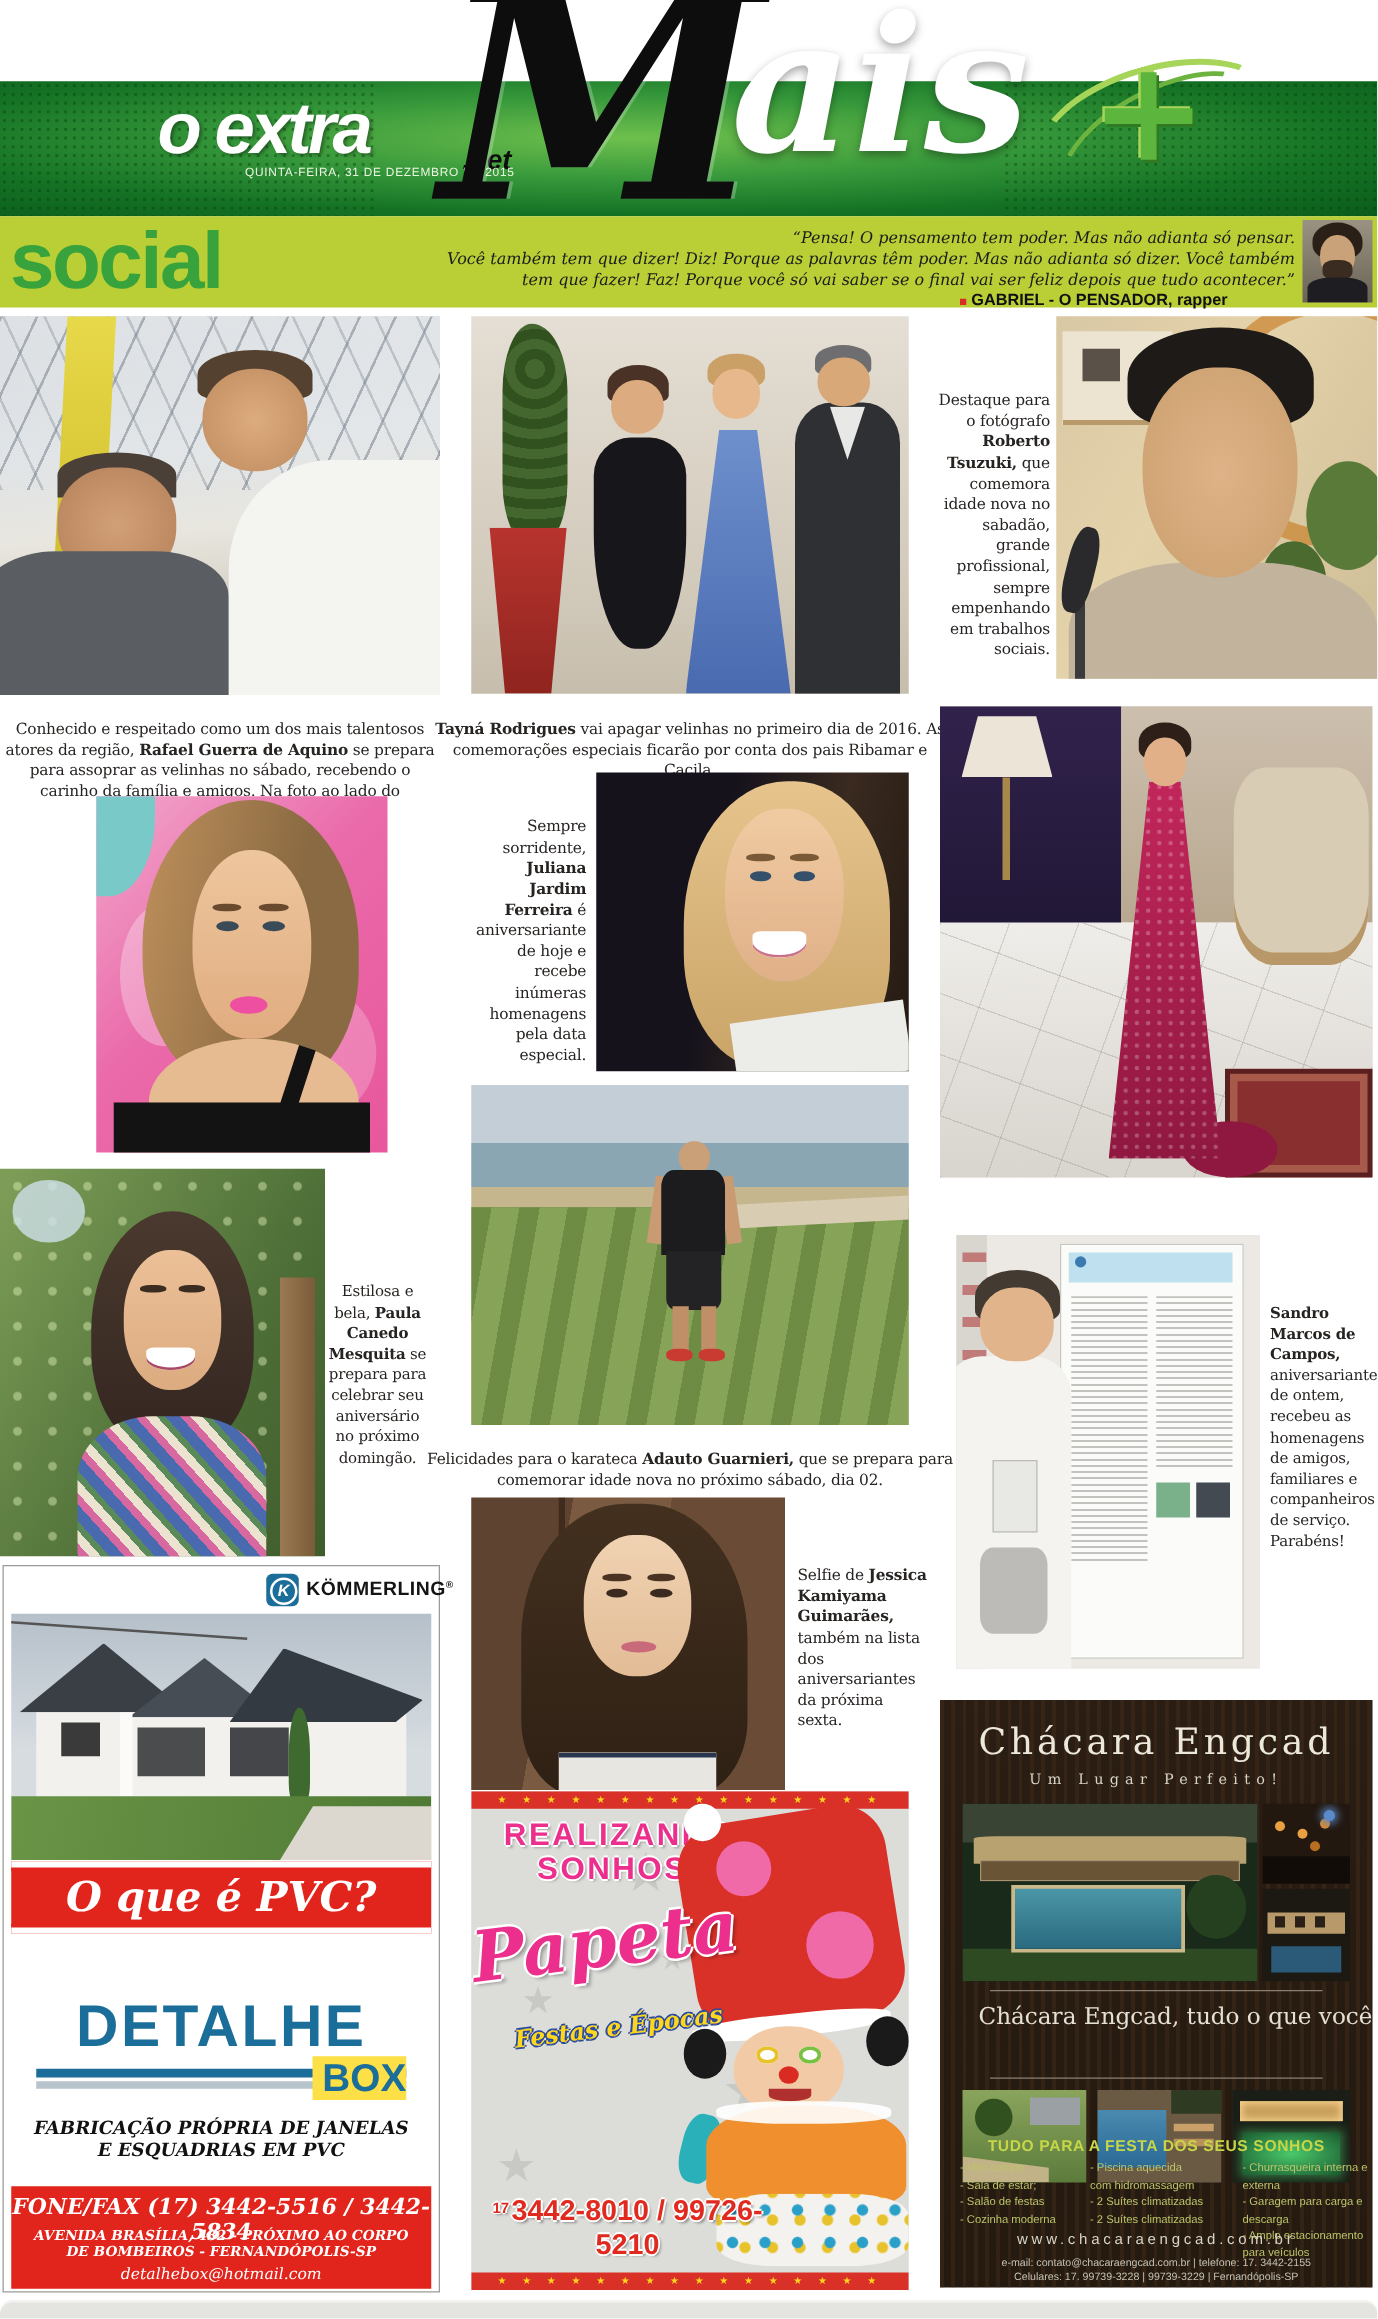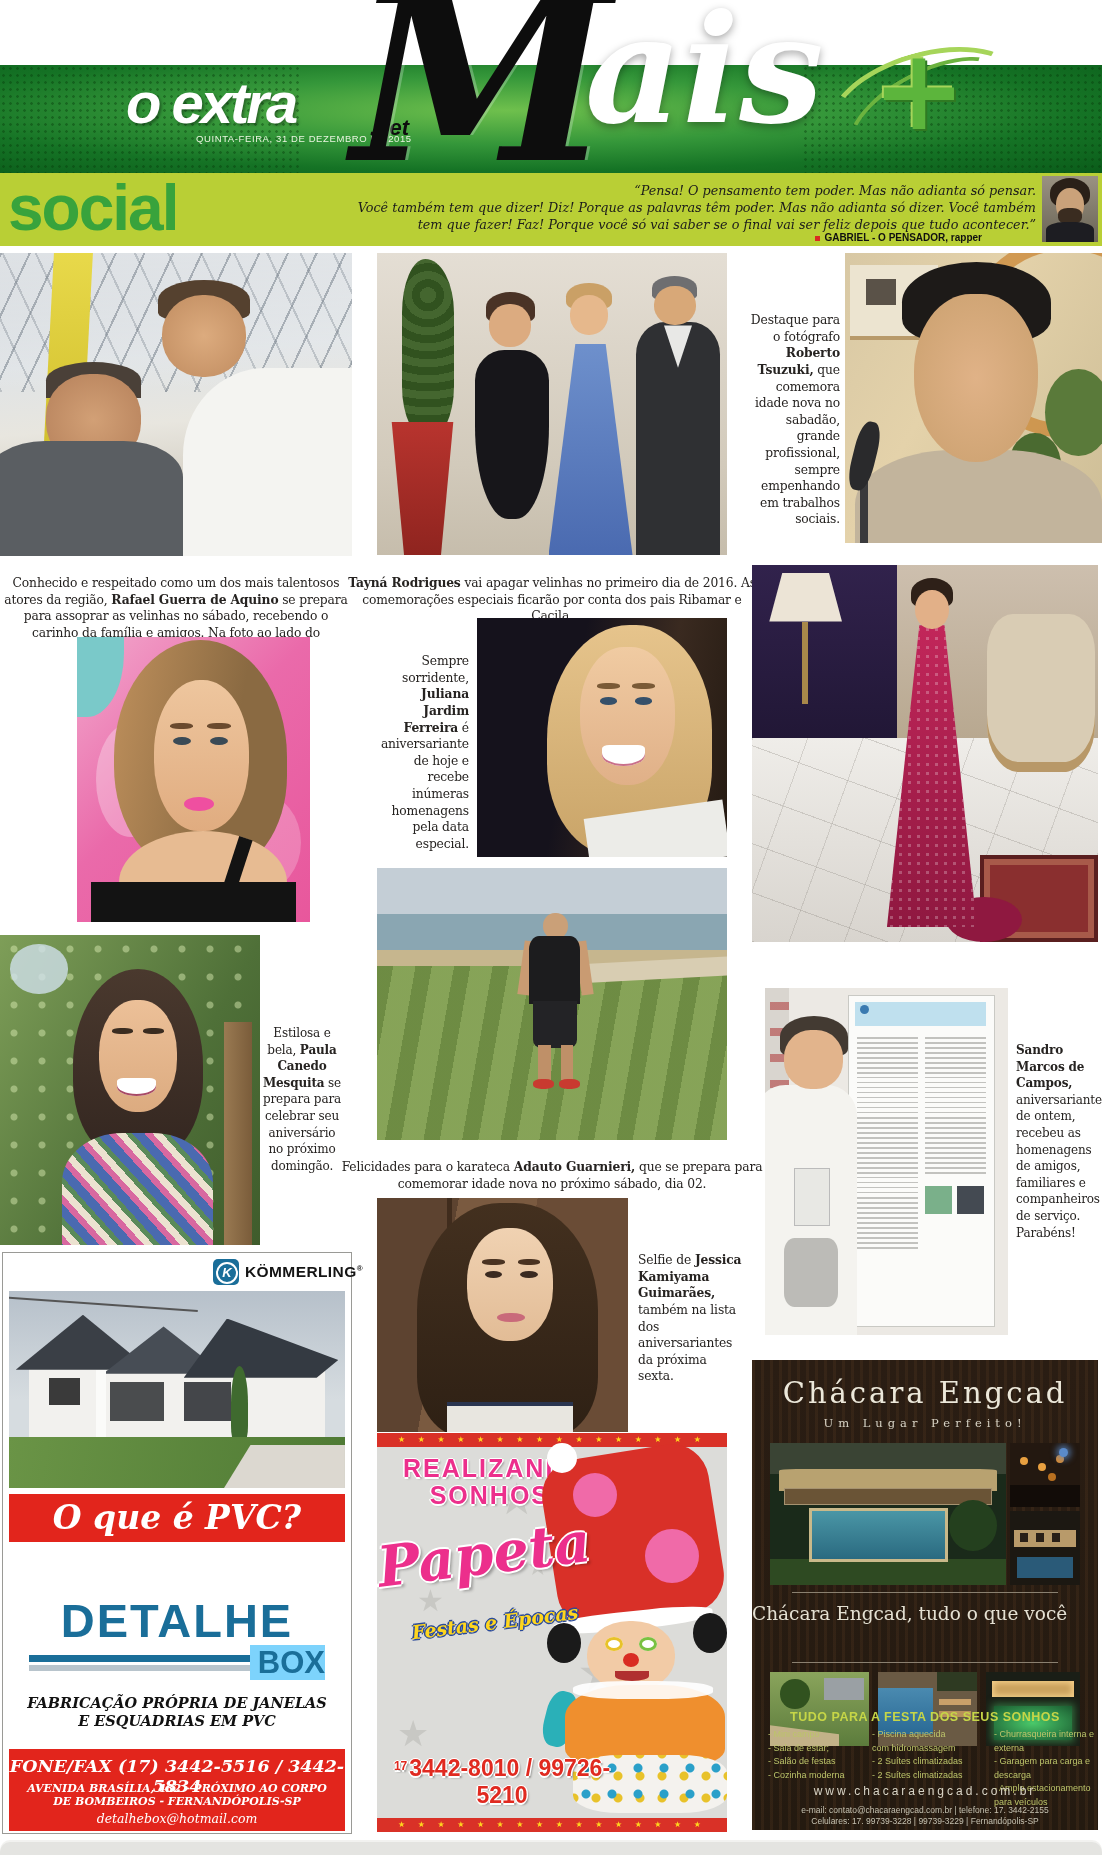--- a/index.html
+++ b/index.html
@@ -32,21 +32,21 @@
   .sw2{position:absolute;left:840px;top:70px;width:170px;height:80px;border:4px solid transparent;
     border-top:4px solid #6cb33f;border-radius:50%;transform:rotate(-28deg);z-index:5;}
 
   
   .strip{position:absolute;left:0;top:173px;width:1102px;height:73px;background:#b9cf35;}
   .social{position:absolute;left:8px;top:176px;font-family:"Liberation Sans",sans-serif;
     font-weight:900;font-size:64px;line-height:1;letter-spacing:-2px;color:#38a33c;z-index:7;}
   .quote{position:absolute;right:66px;top:182px;width:690px;text-align:right;font-style:italic;
     font-size:12.8px;line-height:17px;color:#1b1b1b;z-index:7;}
   .attrib{position:absolute;right:120px;top:232px;font-family:"Liberation Sans",sans-serif;
-    font-size:10px;font-weight:bold;color:#101010;z-index:7;}
+    font-size:13px;font-weight:bold;color:#101010;z-index:7;}
   .attrib .bullet{display:inline-block;width:5px;height:5px;background:#d92b22;margin-right:4px;}
   .portrait{position:absolute;left:1042px;top:176px;width:56px;height:66px;
     background:linear-gradient(#9a9282,#6a6456);overflow:hidden;z-index:7;}
   .portrait .hair{position:absolute;left:8px;top:2px;width:40px;height:30px;border-radius:50% 50% 40% 40%;background:#2a2018;}
   .portrait .face{position:absolute;left:14px;top:12px;width:28px;height:34px;border-radius:48%;background:#caa27a;}
   .portrait .beard{position:absolute;left:16px;top:32px;width:24px;height:16px;border-radius:40%;background:#3a2c20;}
   .portrait .suit{position:absolute;left:4px;top:46px;width:48px;height:20px;background:#1d1d22;border-radius:40% 40% 0 0;}
 
   
   .cap{position:absolute;font-size:12.3px;line-height:16.6px;letter-spacing:-.15px;color:#262321;}
@@ -248,21 +248,21 @@
   .pvc-band span{display:block;text-align:center;font-style:italic;font-weight:bold;font-size:33px;
     line-height:58px;color:#fff;}
   .janelas{left:6px;top:300px;width:336px;text-align:center;font-style:italic;font-weight:bold;
     font-size:25px;color:#111;}
   .detalhe{left:6px;top:344px;width:336px;text-align:center;font-family:"Liberation Sans",sans-serif;
     font-weight:900;font-size:47px;letter-spacing:2px;color:#1a6e99;line-height:1;}
   .stripe-b{left:26px;top:402px;width:296px;height:7px;background:#1a6e99;}
   .stripe-g{left:26px;top:412px;width:296px;height:6px;background:#b8c4cc;}
   .boxw{left:0;top:394px;width:322px;text-align:right;font-family:"Liberation Sans",sans-serif;
     font-weight:900;font-size:31px;color:#1a6e99;line-height:1;z-index:3;}
-  .boxw span{background:#7dd3fc;padding-left:8px;}
+  .boxw span{background:#fde047;padding-left:8px;}
   .fab{left:6px;top:441px;width:336px;text-align:center;font-style:italic;font-weight:bold;
     font-size:14.5px;line-height:18px;color:#111;}
   .ad1-foot{left:6px;top:496px;width:336px;height:82px;background:#e2251c;color:#fff;text-align:center;}
   .ad1-fone{position:absolute;left:0;top:7px;width:100%;font-style:italic;font-weight:bold;font-size:17.5px;}
   .ad1-addr{position:absolute;left:0;top:33px;width:100%;font-style:italic;font-weight:bold;
     font-size:11px;line-height:13px;}
   .ad1-mail{position:absolute;left:0;top:62px;width:100%;font-style:italic;font-size:12.5px;}
 
   
   .ad2{left:377px;top:1433px;width:350px;height:399px;background:#dcdcd9;overflow:hidden;}
@@ -330,21 +330,21 @@
   .chp-s1{left:258px;top:83px;width:70px;height:64px;background:#231810;}
   .s1-l1{left:14%;top:22%;width:8px;height:8px;border-radius:50%;background:#e8a040;box-shadow:18px 6px 0 #e8a040,36px -2px 0 #d98a30,28px 16px 0 #b87020;}
   .s1-tab{left:0;top:66%;width:100%;height:34%;background:#120c08;}
   .s1-star{left:70%;top:8%;width:9px;height:9px;border-radius:50%;background:#5a8ac9;box-shadow:0 0 6px 3px rgba(90,138,201,.7);}
   .chp-s2{left:258px;top:151px;width:70px;height:74px;background:#1c1812;}
   .s2-house{left:6%;top:26%;width:88%;height:22%;background:#b89a6a;}
   .s2-win{left:14%;top:30%;width:12%;height:12%;background:#2a2018;box-shadow:16px 0 0 #2a2018,32px 0 0 #2a2018;}
   .s2-pool{left:10%;top:62%;width:80%;height:28%;background:#2a5a78;}
   .ch-div1{position:absolute;left:40px;top:232px;width:266px;height:1px;background:#8a8070;}
   .ch-div2{position:absolute;left:40px;top:302px;width:266px;height:1px;background:#8a8070;}
-  .ch-tag{position:absolute;left:0;top:240px;width:100%;text-align:left;font-size:18.5px;
+  .ch-tag{position:absolute;left:0;top:240px;width:100%;text-align:right;font-size:18.5px;
     line-height:27px;color:#e4e0d2;}
   .chp-r1{left:18px;top:312px;width:99px;height:74px;background:linear-gradient(#8aa45c,#5c7c3c);}
   .r1-bld{left:55%;top:8%;width:40%;height:30%;background:#9aa0a4;}
   .r1-palm{left:10%;top:10%;width:30%;height:40%;border-radius:50%;background:#31521f;}
   .r1-path{left:0;top:60%;width:70%;height:40%;background:#c2b288;clip-path:polygon(0 30%,100% 60%,100% 100%,0 100%);}
   .chp-r2{left:126px;top:312px;width:99px;height:74px;background:#6a5a44;}
   .r2-pool{left:0;top:22%;width:56%;height:62%;background:linear-gradient(#4a8ab0,#2a6a95);}
   .r2-lng{left:62%;top:36%;width:32%;height:8%;background:#c9a06a;box-shadow:0 12px 0 #b8905a;}
   .r2-plant{left:60%;top:0;width:40%;height:26%;background:#2e3a22;}
   .chp-r3{left:234px;top:312px;width:94px;height:74px;background:#1a1e16;}

